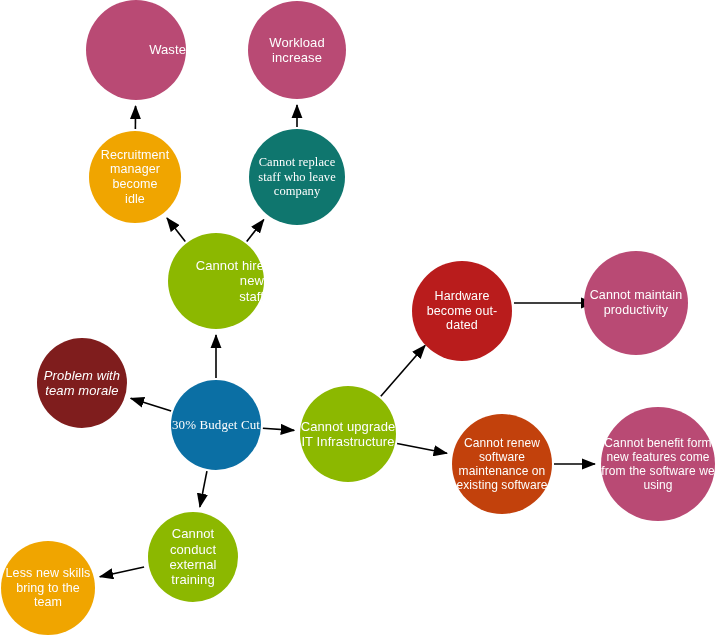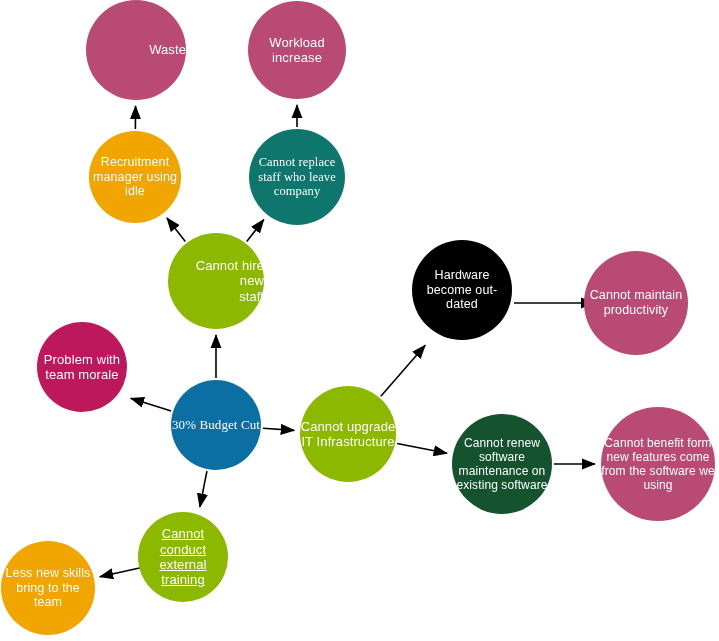--- a/index.html
+++ b/index.html
@@ -78,47 +78,47 @@
       </g>
   </svg>
   <div id="nodes-group">
       <div class="node fs-13" style="left: 171px; top: 380px; width: 90px; height: 90px; background: rgb(11, 111, 164); font-family: Liberation Serif, serif;">
         <span class="node-label">30% Budget Cut</span>
       </div>
       <div class="node fs-13" style="left: 168px; top: 233px; width: 96px; height: 96px; background: rgb(140, 184, 0); text-align: right;">
         <span class="node-label">Cannot hire new
 staff</span>
       </div>
-      <div class="node fs-13" style="left: 37px; top: 322px; width: 90px; height: 90px; background: #be185d;">
+      <div class="node fs-13" style="left: 37px; top: 338px; width: 90px; height: 90px; background: #7f1d1d; font-style: italic;">
         <span class="node-label">Problem with
 team morale</span>
       </div>
       <div class="node fs-13" style="left: 300px; top: 386px; width: 96px; height: 96px; background: rgb(140, 184, 0);">
         <span class="node-label">Cannot upgrade
 IT Infrastructure</span>
       </div>
-      <div class="node fs-13" style="left: 138px; top: 512px; width: 90px; height: 90px; background: rgb(140, 184, 0); text-decoration: underline;">
+      <div class="node fs-13" style="left: 148px; top: 512px; width: 90px; height: 90px; background: rgb(140, 184, 0);">
         <span class="node-label">Cannot conduct
 external training</span>
       </div>
       <div class="node fs-12" style="left: 89px; top: 131px; width: 92px; height: 92px; background: rgb(240, 165, 0);">
         <span class="node-label">Recruitment
-manager using
+manager become
 idle</span>
       </div>
       <div class="node fs-12" style="left: 249px; top: 129px; width: 96px; height: 96px; background: #0f766e; font-family: Liberation Serif, serif;">
         <span class="node-label">Cannot replace
 staff who leave
 company</span>
       </div>
-      <div class="node fs-12" style="left: 412px; top: 240px; width: 100px; height: 100px; background: #000000;">
+      <div class="node fs-12" style="left: 412px; top: 261px; width: 100px; height: 100px; background: #b91c1c;">
         <span class="node-label">Hardware
 become out-dated</span>
       </div>
-      <div class="node fs-115" style="left: 452px; top: 414px; width: 100px; height: 100px; background: #14532d;">
+      <div class="node fs-115" style="left: 452px; top: 414px; width: 100px; height: 100px; background: #c2410c;">
         <span class="node-label">Cannot renew
 software
 maintenance on
 existing software</span>
       </div>
       <div class="node fs-12" style="left: 1px; top: 541px; width: 94px; height: 94px; background: rgb(240, 165, 0); justify-content: flex-end;">
         <span class="node-label">Less new skills
 bring to the team</span>
       </div>
       <div class="node fs-13" style="left: 86px; top: 0px; width: 100px; height: 100px; background: rgb(185, 74, 116); text-align: right;">

